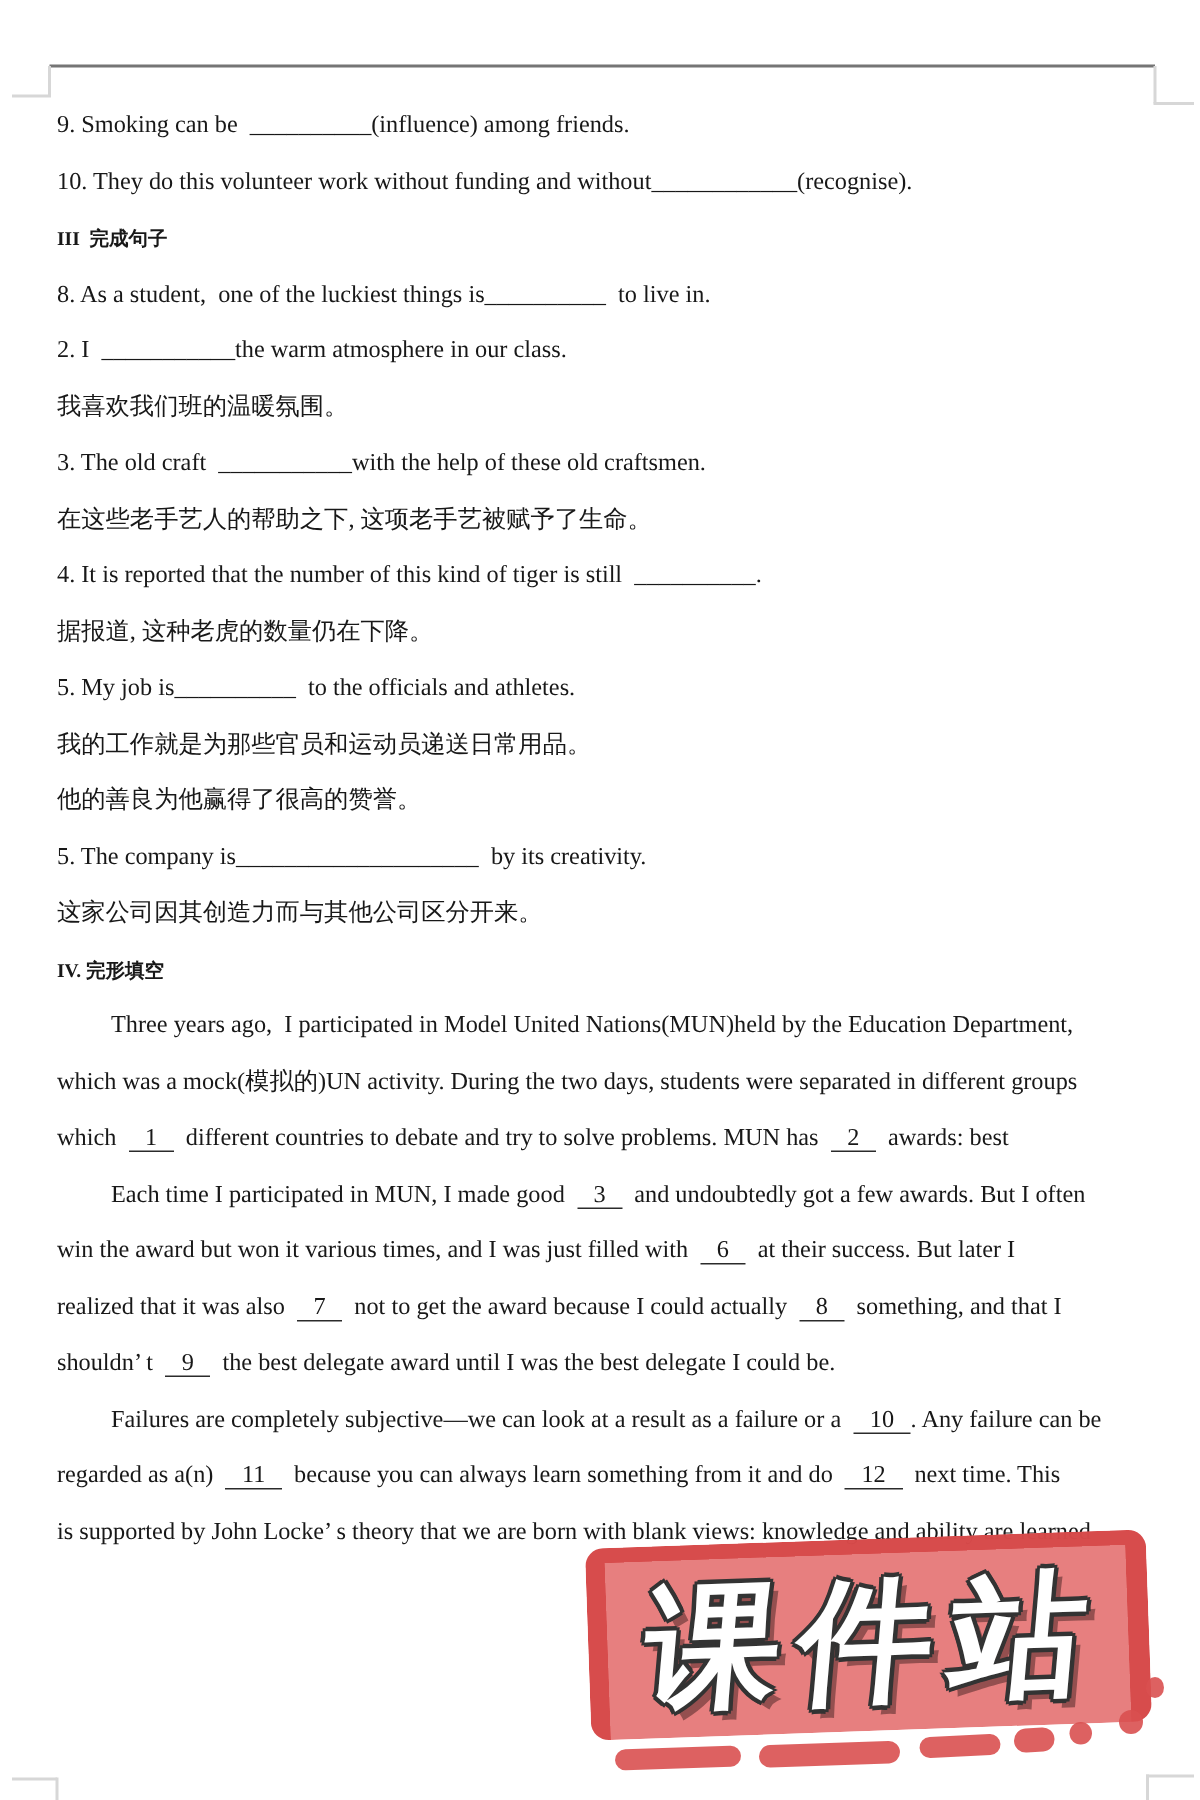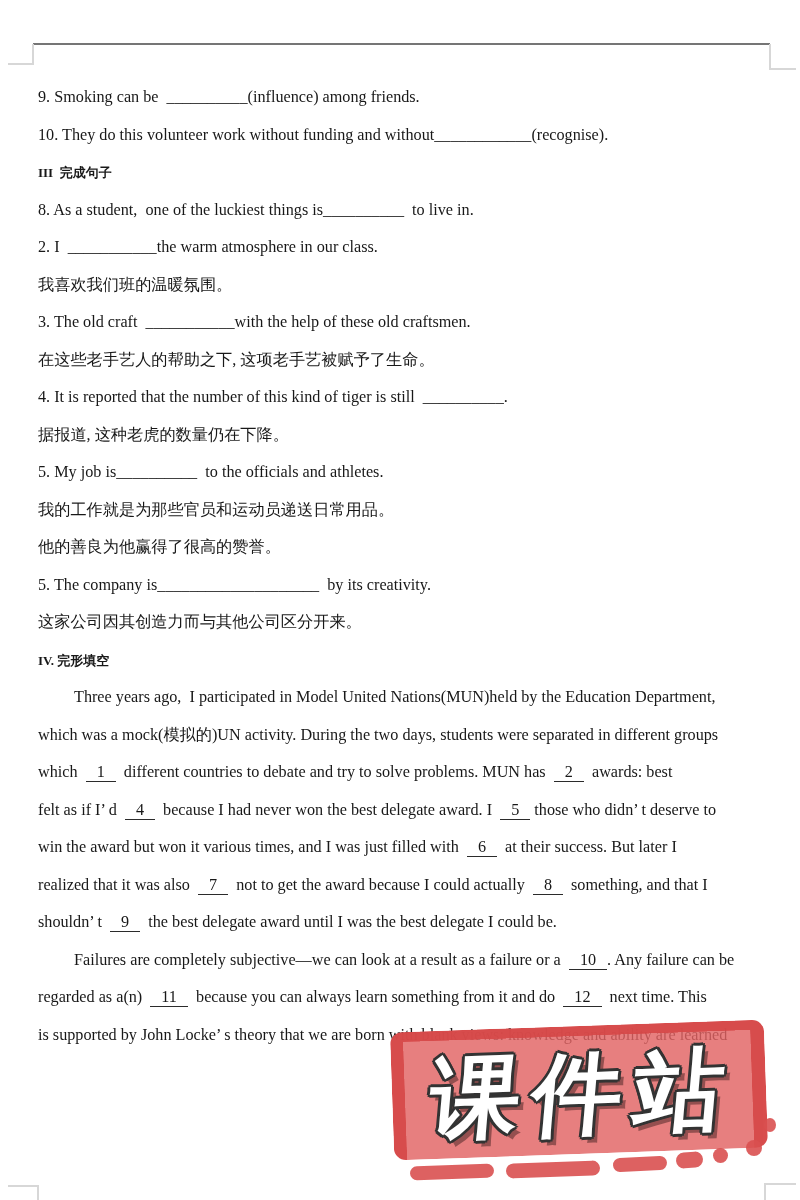--- a/index.html
+++ b/index.html
@@ -2,21 +2,21 @@
 <html><head>
 <meta charset="utf-8">
 <style>
   html,body{margin:0;padding:0;}
   body{
     width:800px;height:1200px;background:#ffffff;position:relative;overflow:hidden;
     font-family:"Liberation Serif","DejaVu Serif",serif;color:#181818;
   }
   .header-rule{position:absolute;left:33px;top:43px;width:737px;height:2px;background:#757575;}
   .corner{position:absolute;background:#d7d7d7;}
-  .content{position:absolute;left:38px;top:79px;width:760px;}
+  .content{position:absolute;left:38px;top:65px;width:760px;}
   .ln{font-size:16.2px;line-height:37.5px;white-space:pre;}
   .hd{font-weight:bold;font-size:13px;}
   .ind{text-indent:36px;}
   .nblank{border-bottom:1px solid #2b2b2b;padding:0 11px;}
   
   .stamp{
     position:absolute;left:392px;top:1026px;width:374px;height:128px;box-sizing:border-box;
     transform:rotate(-2deg);z-index:4;
     background:rgba(226,99,99,0.82);
     border:solid rgba(214,72,72,0.90);border-width:10px 14px 0 13px;border-radius:12px;
@@ -63,21 +63,21 @@
   <div class="ln">我的工作就是为那些官员和运动员递送日常用品。</div>
   <div class="ln">他的善良为他赢得了很高的赞誉。</div>
   <div class="ln">5. The company is____________________  by its creativity.</div>
   <div class="ln">这家公司因其创造力而与其他公司区分开来。</div>
 
   <div class="ln hd">IV. 完形填空</div>
 
   <div class="ln ind">Three years ago,  I participated in Model United Nations(MUN)held by the Education Department,</div>
   <div class="ln">which was a mock(模拟的)UN activity. During the two days, students were separated in different groups</div>
   <div class="ln">which  <span class="nblank">1</span>  different countries to debate and try to solve problems. MUN has  <span class="nblank">2</span>  awards: best</div>
-  <div class="ln">felt as if I’ d  <span class="nblank">4</span>  because I had never won the best delegate award. I  <span class="nblank">5</span> those who didn’ t deserve to</div>
+  <div class="ln ind">Each time I participated in MUN, I made good  <span class="nblank">3</span>  and undoubtedly got a few awards. But I often</div>
   <div class="ln">win the award but won it various times, and I was just filled with  <span class="nblank">6</span>  at their success. But later I</div>
   <div class="ln">realized that it was also  <span class="nblank">7</span>  not to get the award because I could actually  <span class="nblank">8</span>  something, and that I</div>
   <div class="ln">shouldn’ t  <span class="nblank">9</span>  the best delegate award until I was the best delegate I could be.</div>
   <div class="ln ind">Failures are completely subjective—we can look at a result as a failure or a  <span class="nblank">10</span>. Any failure can be</div>
   <div class="ln">regarded as a(n)  <span class="nblank">11</span>  because you can always learn something from it and do  <span class="nblank">12</span>  next time. This</div>
   <div class="ln">is supported by John Locke’ s theory that we are born with blank views: knowledge and ability are learned</div>
 </div>
 
 <div class="stamp">
   <span class="stamp-text">课件站</span>

